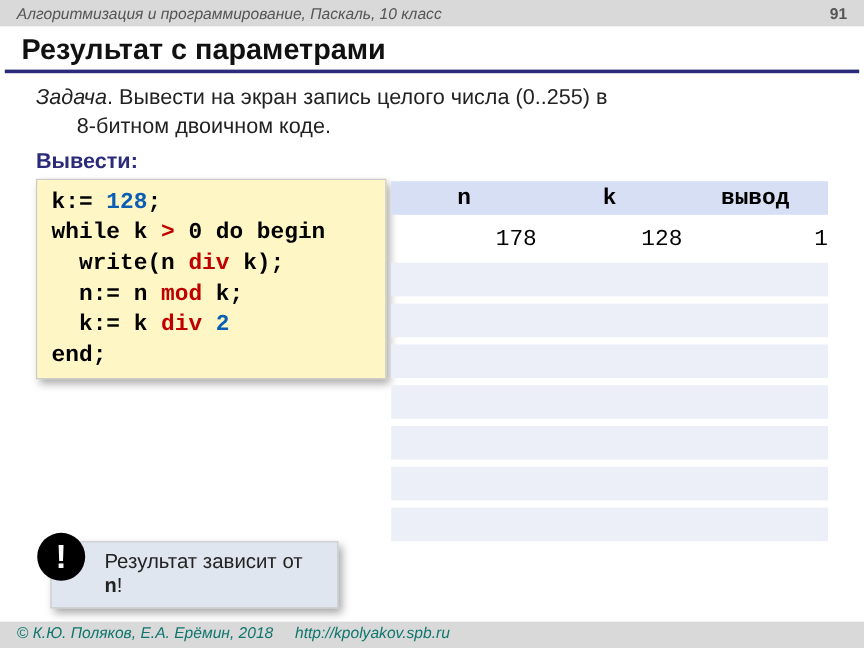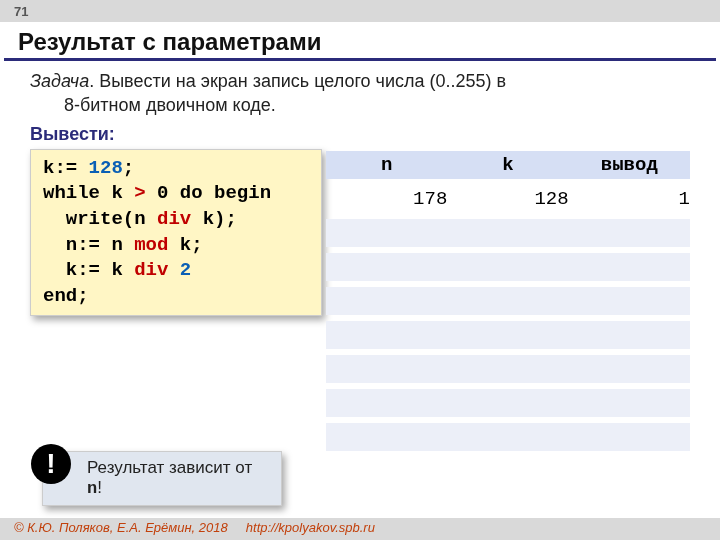--- a/index.html
+++ b/index.html
@@ -134,29 +134,30 @@
   .note-box .mono { font-family: "Courier New", monospace; font-weight: bold; }
   .footer {
     position: absolute;
     bottom: 0;
     left: 0;
     right: 0;
     background: #d9d9d9;
     height: 22px;
     padding: 2px 14px;
     font-size: 13px;
-    color: #c2410c;
+    color: #0f766e;
     font-style: italic;
   }
 </style>
 </head>
 <body>
 
 <div class="header-bar">
-  <span class="page-num">71</span>
+  <span>Алгоритмизация и программирование, Паскаль, 10 класс</span>
+  <span class="page-num">91</span>
 </div>
 
 <div class="title">Результат с параметрами</div>
 
 <div class="content">
 
   <div class="task">
     <span class="task-label">Задача</span><span>. Вывести на экран запись целого числа (0..255) в</span>
     <div class="task-indent">8-битном двоичном коде.</div>
   </div>

